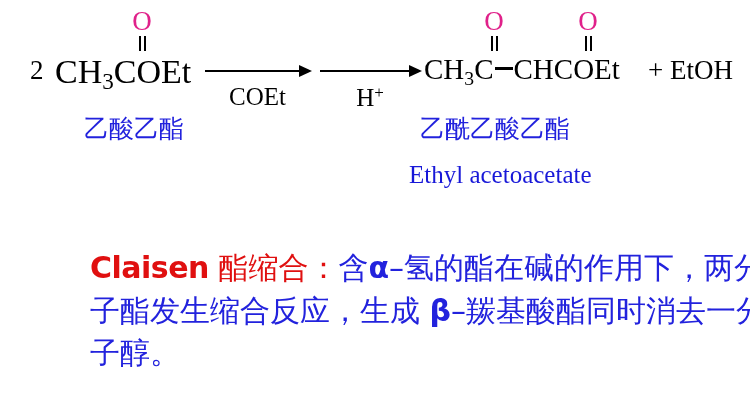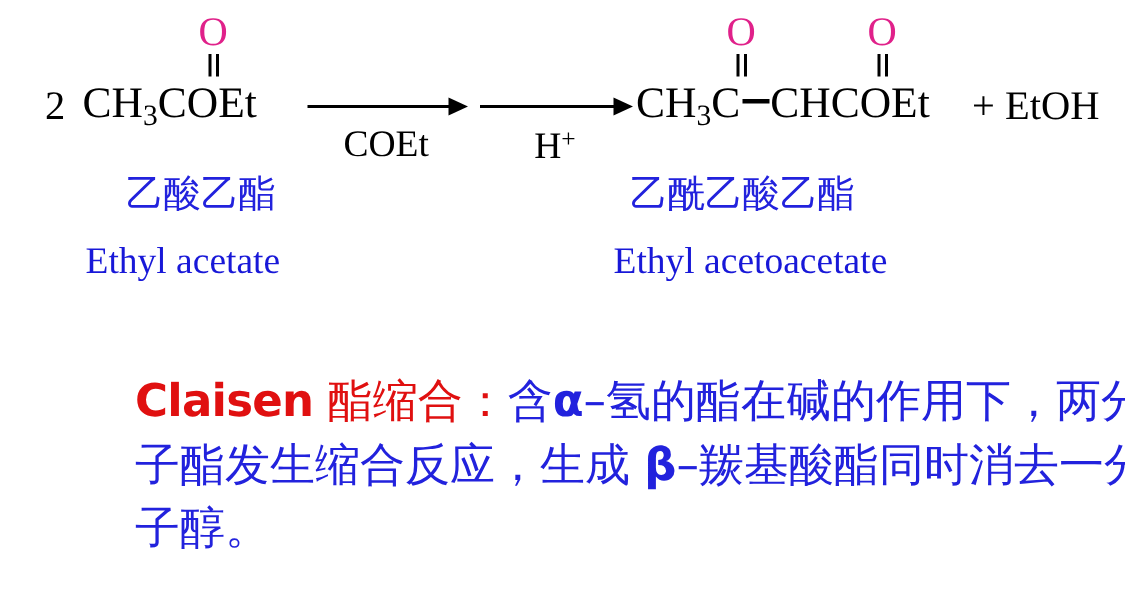--- a/index.html
+++ b/index.html
@@ -33,21 +33,21 @@
     left: 30px;
     top: 57px;
     font-size: 27px;
     line-height: 1;
   }
 
   
   #reactant-formula {
     left: 55px;
     top: 55px;
-    font-size: 29px;
+    font-size: 34px;
     line-height: 1;
   }
   .sub {
     font-size: 0.68em;
     vertical-align: -0.28em;
   }
   .sup {
     font-size: 0.68em;
     vertical-align: 0.45em;
   }
@@ -207,19 +207,18 @@
   </span>
 
   <span class="carbonyl" id="product-carbonyl-2">
     <span class="o-atom">O</span>
     <span class="dbl-bond"></span>
   </span>
 
   <span class="sp" id="byproduct">+ EtOH</span>
 
   <span class="caption-cn" id="reactant-name-cn">乙酸乙酯</span>
-  <span class="caption-en" id="reactant-name-en">Ethyl acetate</span>
   <span class="caption-cn" id="product-name-cn">乙酰乙酸乙酯</span>
   <span class="caption-en" id="product-name-en">Ethyl acetoacetate</span>
 
 </div>
 
 <div id="description"><span class="hl term">Claisen</span><span class="hl"> 酯缩合：</span><span>含</span><span class="greek">α</span><span>–氢的酯在碱的作用下，两分子酯发生缩合反应，生成 </span><span class="greek">β</span><span>–羰基酸酯同时消去一分子醇。</span></div>
 
 </body></html>

